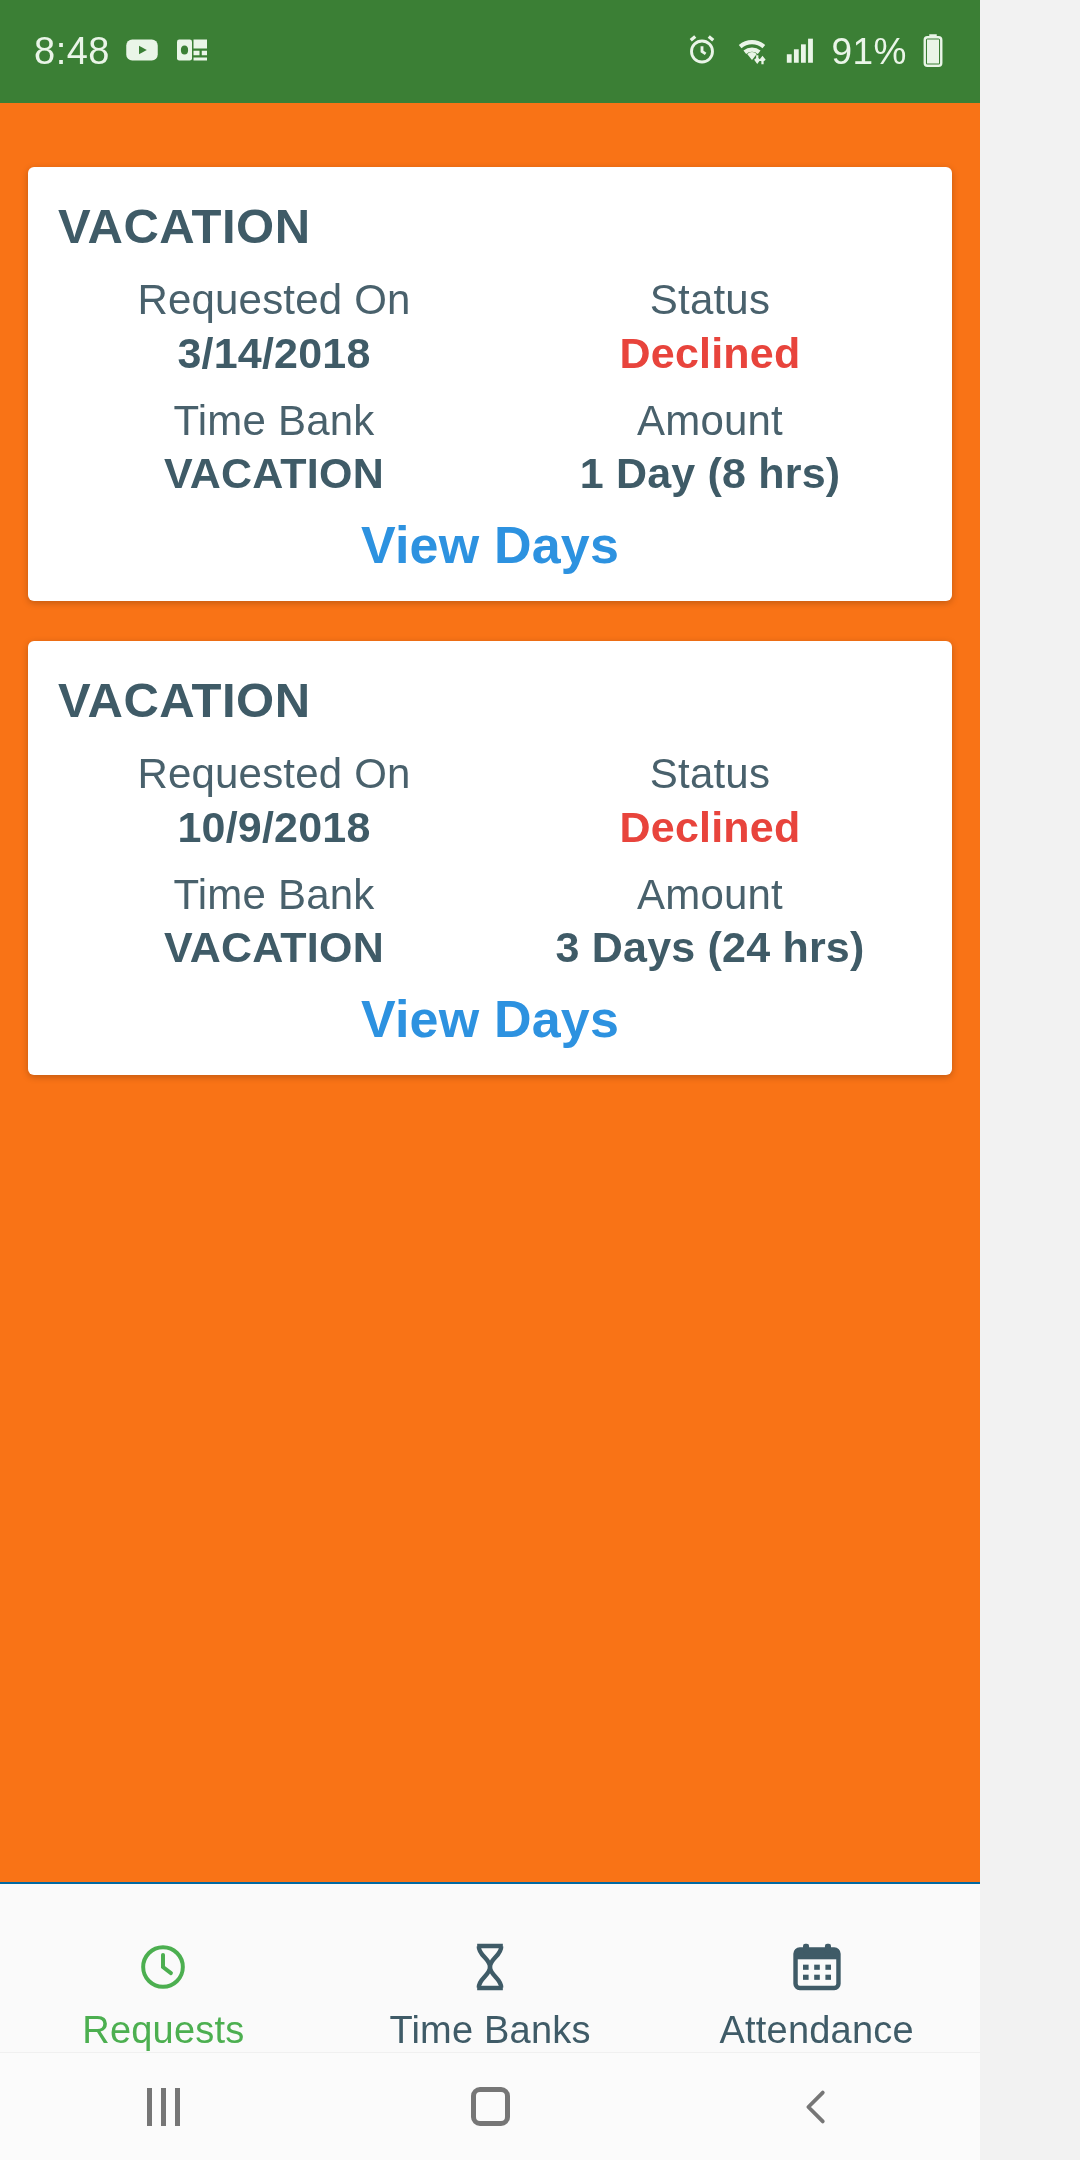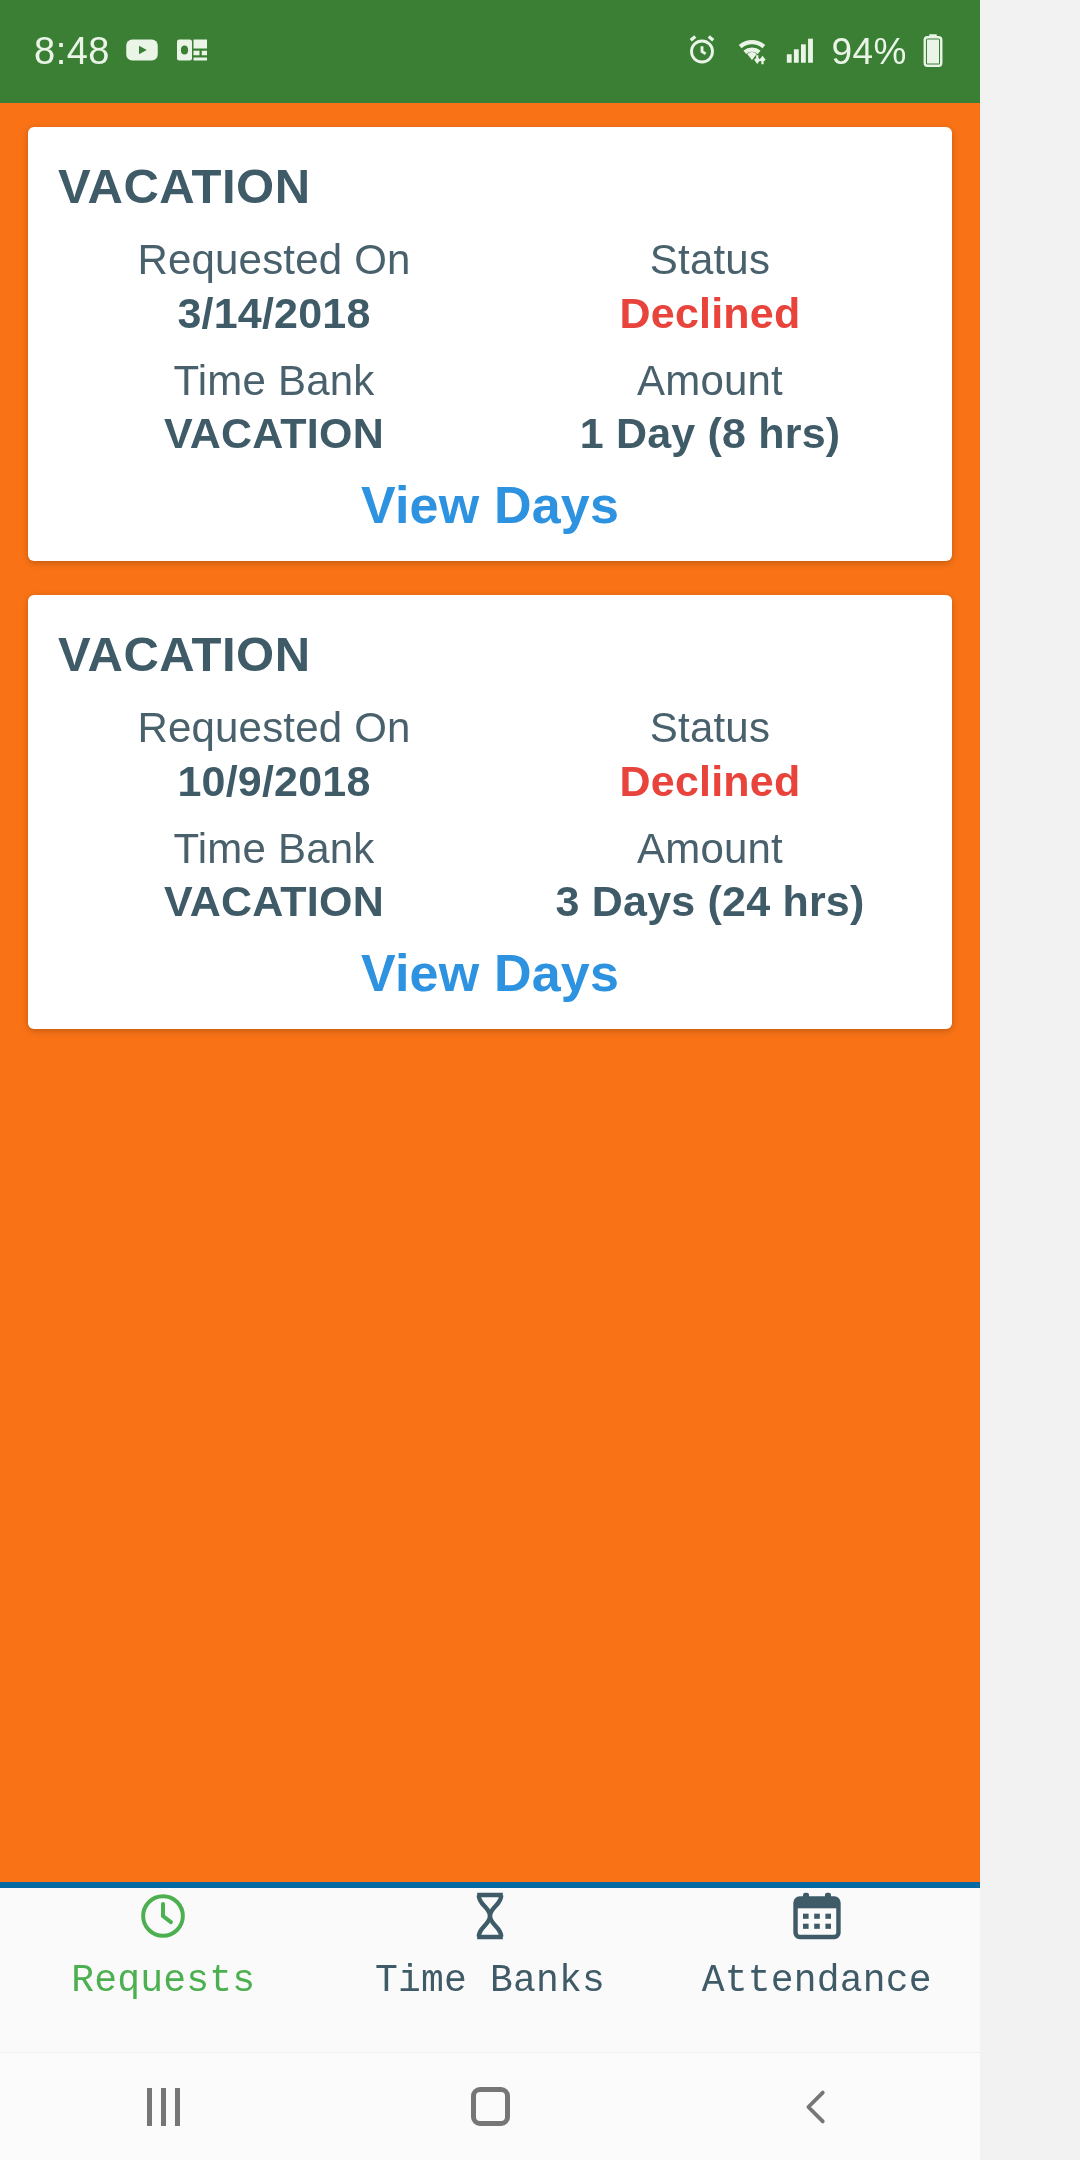--- a/index.html
+++ b/index.html
@@ -37,20 +37,21 @@
   .appbar-plus { margin-left:auto; }
 
   
   .content { flex:1 1 auto; padding:24px 28px 0 28px; overflow:hidden; position:relative; }
 
   .card {
     background:#ffffff; border-radius:6px;
     box-shadow:0 2px 7px rgba(0,0,0,.22);
     padding:34px 30px 26px 30px;
     margin-bottom:34px;
+    margin-top:40px;
   }
   .card-title {
     font-size:49px; font-weight:bold; color:#3f5b67;
     letter-spacing:.5px; line-height:1.05; margin-bottom:22px;
   }
   .row { display:flex; margin-bottom:14px;text-align:center; }
   .col { width:50%; }
   .col.right { padding-left:8px; }
   .lbl {
     font-size:42px; color:#49616c; font-weight:normal;
@@ -63,23 +64,22 @@
   .val.declined { color:#e8443c; }
   .viewdays-wrap { display:flex; justify-content:center; margin-top:14px; }
   .viewdays {
     font-size:52px; font-weight:bold; color:#2d92e0;
     letter-spacing:.2px; cursor:pointer;
   }
 
   
   .tabbar {
     flex:0 0 auto; height:170px; background:#fafafa;
-    display:flex; align-items:flex-start;
-    border-top:6px solid #0369a1;
-    font-family:Liberation Mono, monospace;
+    display:flex; align-items:flex-end;
+    border-top:2px solid #0369a1;
   }
   .tab {
     flex:1; display:flex; flex-direction:column;
     align-items:center; justify-content:center; gap:10px;
     cursor:pointer;
   }
   .tab-label { font-size:38px; letter-spacing:.2px; }
   .tab.active .tab-label { color:#4caf50; }
   .tab .tab-label { color:#3f5b67; }
 
@@ -136,21 +136,21 @@
         </svg>
       </span>
       <span class="ico">
         <svg width="34" height="36" viewBox="0 0 24 24">
           <rect x="2" y="15" width="3.4" height="6" fill="#eaf5e8"></rect>
           <rect x="7" y="11.5" width="3.4" height="9.5" fill="#eaf5e8"></rect>
           <rect x="12" y="8" width="3.4" height="13" fill="#eaf5e8"></rect>
           <rect x="17" y="4" width="3.4" height="17" fill="#eaf5e8"></rect>
         </svg>
       </span>
-      <span class="sb-pct">94%</span>
+      <span class="sb-pct">91%</span>
       <span class="ico">
         <svg width="26" height="36" viewBox="0 0 14 24">
           <rect x="4.5" y="1.5" width="5" height="2" fill="#eaf5e8"></rect>
           <rect x="1.5" y="3.5" width="11" height="19" rx="1.8" fill="none" stroke="#eaf5e8" stroke-width="1.6"></rect>
           <rect x="3" y="5" width="8" height="16" fill="#eaf5e8"></rect>
         </svg>
       </span>
     </div>
   </div>
 

